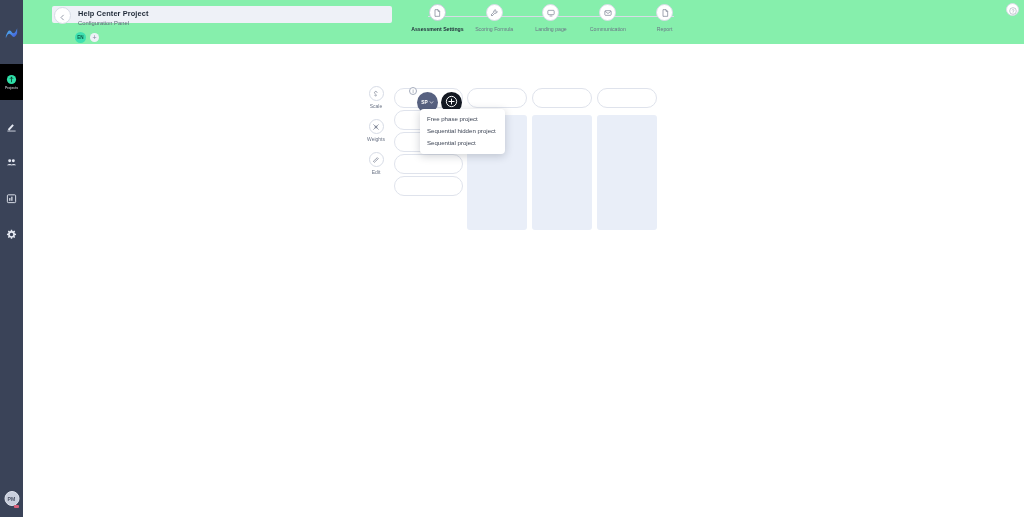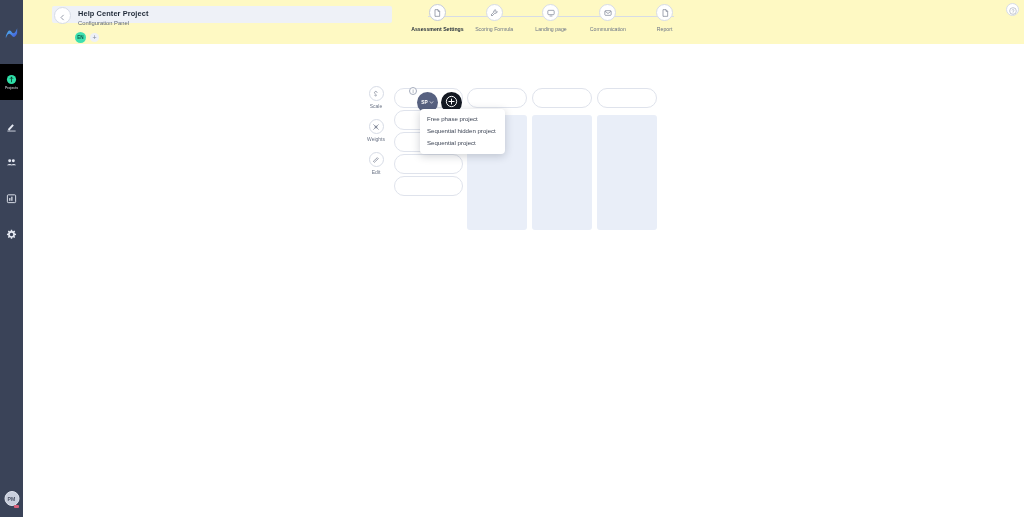--- a/index.html
+++ b/index.html
@@ -43,21 +43,21 @@
     border:1px solid #dfe4ee;
   }
   .rail-avatar-dot {
     position:absolute; bottom:9px; left:14px;
     width:5px; height:3px; border-radius:1px; background:#d9607a;
   }
 
   
   .header-bar {
     position:absolute; left:23px; top:0; width:1001px; height:44px;
-    background:#fef9c3;
+    background:#86efac;
   }
   .title-strip {
     position:absolute; left:29px; top:6px; width:340px; height:17px;
     background:#eef1f7; border-radius:2px;
   }
   .back-btn {
     position:absolute; left:31px; top:7px;
     width:17px; height:17px; border-radius:50%;
     border:1px solid #d7dce6; background:#ffffff;
     display:flex; align-items:center; justify-content:center;

